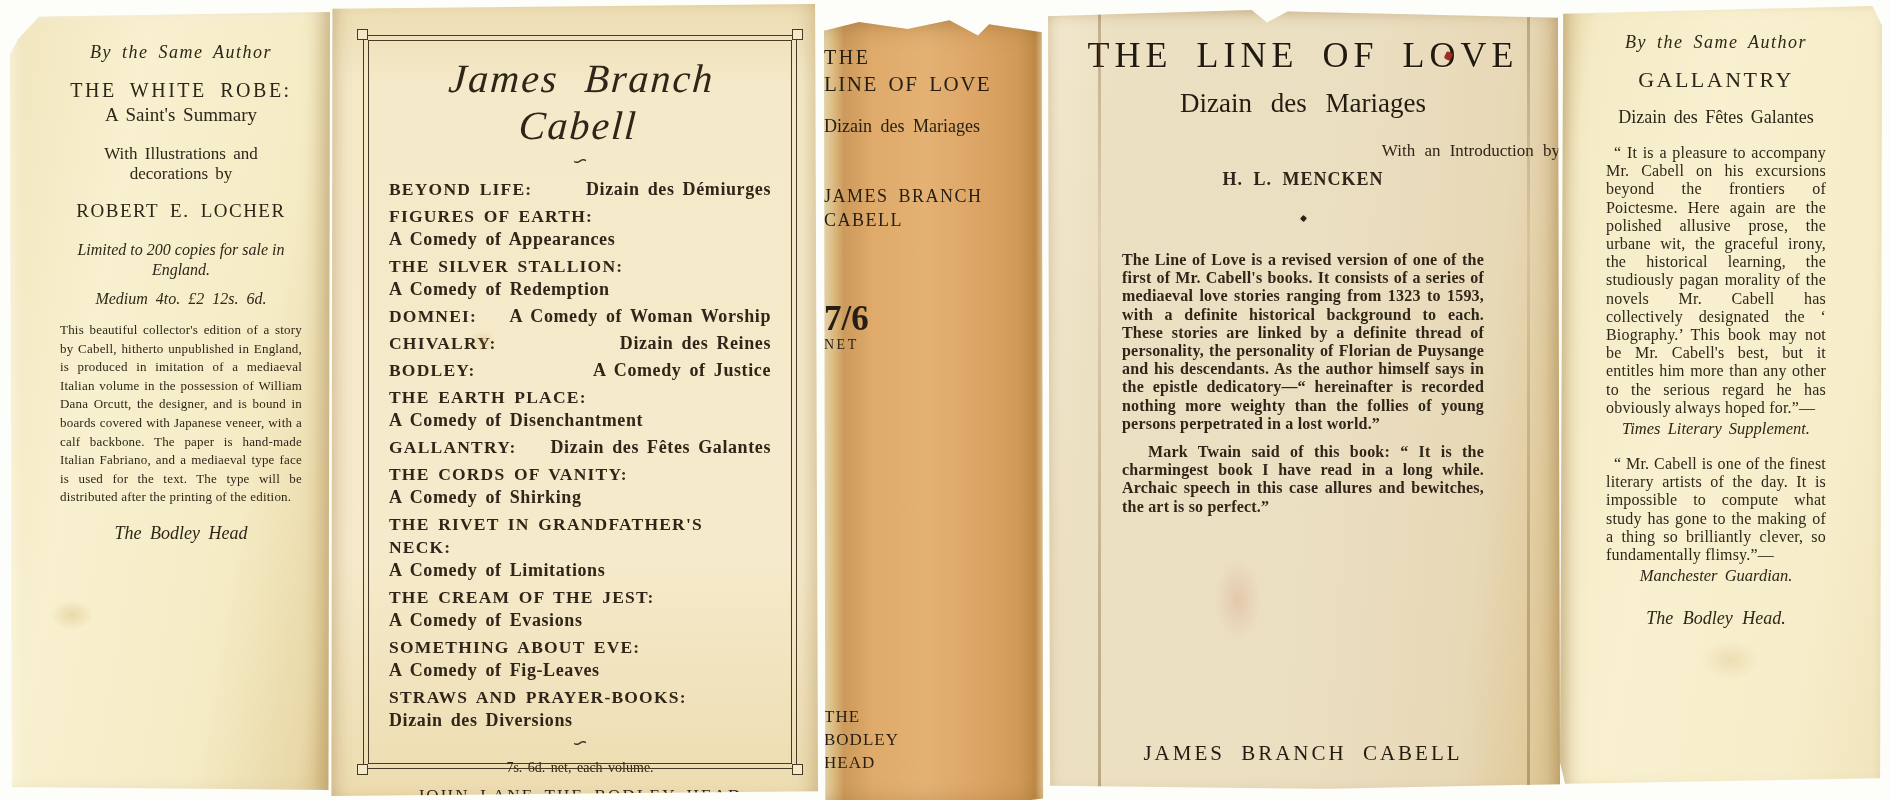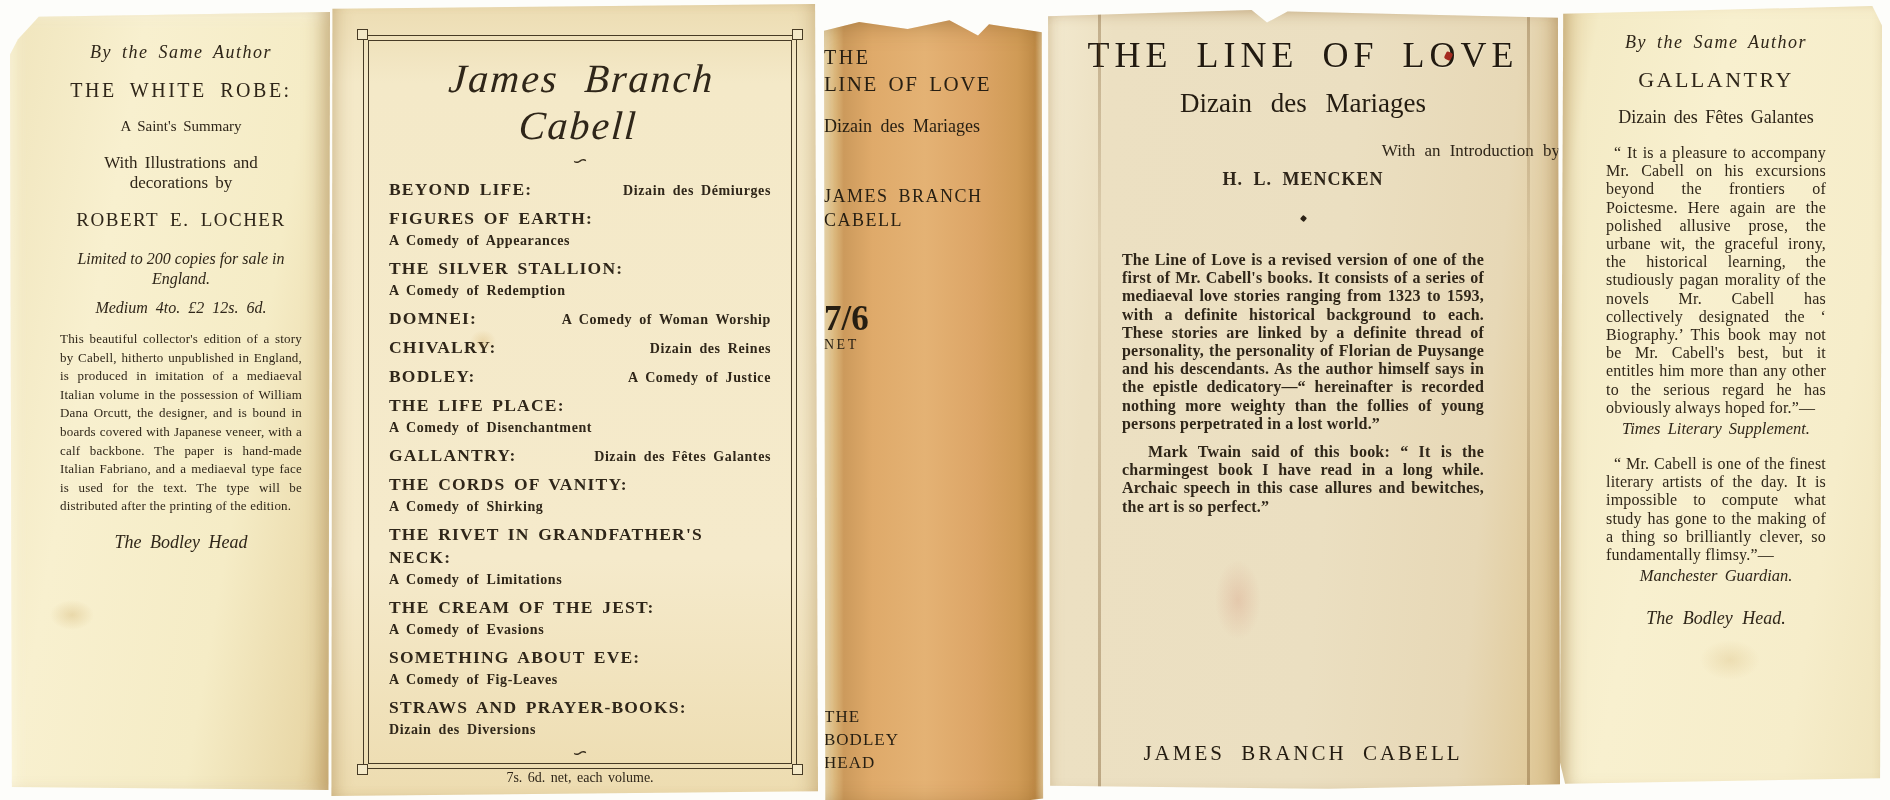--- a/index.html
+++ b/index.html
@@ -8,21 +8,21 @@
   .panel{position:absolute;box-sizing:border-box;}
 
   
   .left-flap{left:10px;top:12px;width:320px;height:778px;
     background:linear-gradient(100deg,#f0e5bd,#f8f0cf 30%,#f5ecc6 68%,#e9d8a8 92%,#ddc48d);
     clip-path:polygon(2.5% 3.5%,9% .6%,100% 0,99.5% 100%,.6% 99.6%,0 5.5%);
     box-shadow:inset -16px 0 20px -10px rgba(146,104,44,.5), inset 4px 4px 14px rgba(255,252,235,.6);
     text-align:center;padding:30px 28px 0 50px;}
   .lf-heading{font-style:italic;font-size:18px;letter-spacing:1.5px;word-spacing:4px;}
   .lf-title{font-size:20px;letter-spacing:2.5px;word-spacing:6px;margin-top:16px;}
-  .lf-subtitle{font-size:15px;margin-top:16px;word-spacing:3px;}
+  .lf-subtitle{font-size:19px;margin-top:2px;word-spacing:3px;}
   .lf-credit{font-size:17px;margin-top:18px;line-height:20px;white-space:pre-line;word-spacing:3px;}
   .lf-designer{font-size:19px;letter-spacing:1.5px;word-spacing:5px;margin-top:16px;}
   .lf-limitation{font-style:italic;font-size:16px;margin-top:18px;line-height:20px;white-space:pre-line;}
   .lf-price{font-style:italic;font-size:16px;margin-top:10px;word-spacing:4px;}
   .lf-desc{font-size:13px;line-height:18.6px;text-align:justify;margin-top:13px;letter-spacing:.2px;}
   .lf-imprint{font-style:italic;font-size:18px;margin-top:16px;word-spacing:4px;}
 
   
   .back-cover{left:330px;top:4px;width:488px;height:792px;
     background:linear-gradient(180deg,#ecdcb2,#f4e9c8 10%,#f5eacb 70%,#eddcb0);
@@ -33,21 +33,21 @@
   .frame::before{content:"";position:absolute;inset:-6px;border:1px solid #473b25;pointer-events:none;}
   .fr-sq{position:absolute;width:9px;height:9px;border:1.5px solid #473b25;background:#f4e9c8;}
   .fr-sq.tl{left:-12px;top:-12px}.fr-sq.tr{right:-12px;top:-12px}
   .fr-sq.bl{left:-12px;bottom:-12px}.fr-sq.br{right:-12px;bottom:-12px}
   .bc-author{font-style:italic;font-size:40px;letter-spacing:2px;word-spacing:14px;margin-top:8px;
              transform:skewX(-4deg);}
   .ornament{font-size:19px;line-height:18px;margin-top:3px;transform:rotate(-12deg);color:#3b3120;}
   .booklist{list-style:none;margin:8px 0 0 0;padding:0;text-align:left;}
   .book{margin-top:5px;line-height:22px;}
   .book .bt{font-weight:bold;font-size:17.5px;letter-spacing:1.2px;word-spacing:3px;}
-  .book .bs{font-weight:bold;font-size:14px;letter-spacing:.6px;word-spacing:3px;}
+  .book .bs{font-weight:bold;font-size:18px;letter-spacing:.6px;word-spacing:3px;}
   .book.inline{display:flex;justify-content:space-between;align-items:baseline;text-align:center;}
   .book.stacked .bs{display:block;}
   .bc-pricenote{font-size:14px;margin-top:8px;word-spacing:2px;}
   .bc-pub1{font-size:17px;letter-spacing:2.2px;word-spacing:4px;margin-top:10px;}
 
   
   .spine{left:824px;top:18px;width:220px;height:790px;
     background:linear-gradient(90deg,#efdfb6 0,#dcb87c 5%,#cc9a5c 9%,#dfaa6a 22%,#e4b274 46%,#ddа767 60%,#dca566 70%,#d09b56 88%,#bf8b47 96%,#e8d0a2 100%);
     background:linear-gradient(90deg,#efdfb6 0,#dcb87c 5%,#cc9a5c 9%,#dfaa6a 22%,#e4b274 46%,#dca566 70%,#d09b56 88%,#bf8b47 96%,#e8d0a2 100%);
     clip-path:polygon(0 1.6%,16% .5%,38% 1.4%,57% .3%,70% 2.2%,75% .8%,99% 1.8%,99.6% 98.8%,72% 99.7%,34% 99%,.6% 99.8%);
@@ -143,21 +143,21 @@
             <span class="bs">A Comedy of Woman Worship</span>
           </li>
         <li class="book inline">
             <span class="bt">CHIVALRY:</span>
             <span class="bs">Dizain des Reines</span>
           </li>
         <li class="book inline">
             <span class="bt">BODLEY:</span>
             <span class="bs">A Comedy of Justice</span>
           </li>
-        <li class="book stacked"><span class="bt">THE LIFE PLACE:</span><span class="bs">A Comedy of Disenchantment</span></li>
+        <li class="book stacked"><span class="bt">THE EARTH PLACE:</span><span class="bs">A Comedy of Disenchantment</span></li>
         <li class="book inline">
             <span class="bt">GALLANTRY:</span>
             <span class="bs">Dizain des Fêtes Galantes</span>
           </li>
         <li class="book stacked"><span class="bt">THE CORDS OF VANITY:</span><span class="bs">A Comedy of Shirking</span></li>
         <li class="book stacked"><span class="bt">THE RIVET IN GRANDFATHER'S NECK:</span><span class="bs">A Comedy of Limitations</span></li>
         <li class="book stacked"><span class="bt">THE CREAM OF THE JEST:</span><span class="bs">A Comedy of Evasions</span></li>
         <li class="book stacked"><span class="bt">SOMETHING ABOUT EVE:</span><span class="bs">A Comedy of Fig-Leaves</span></li>
         <li class="book stacked"><span class="bt">STRAWS AND PRAYER-BOOKS:</span><span class="bs">Dizain des Diversions</span></li>
       </ul>

